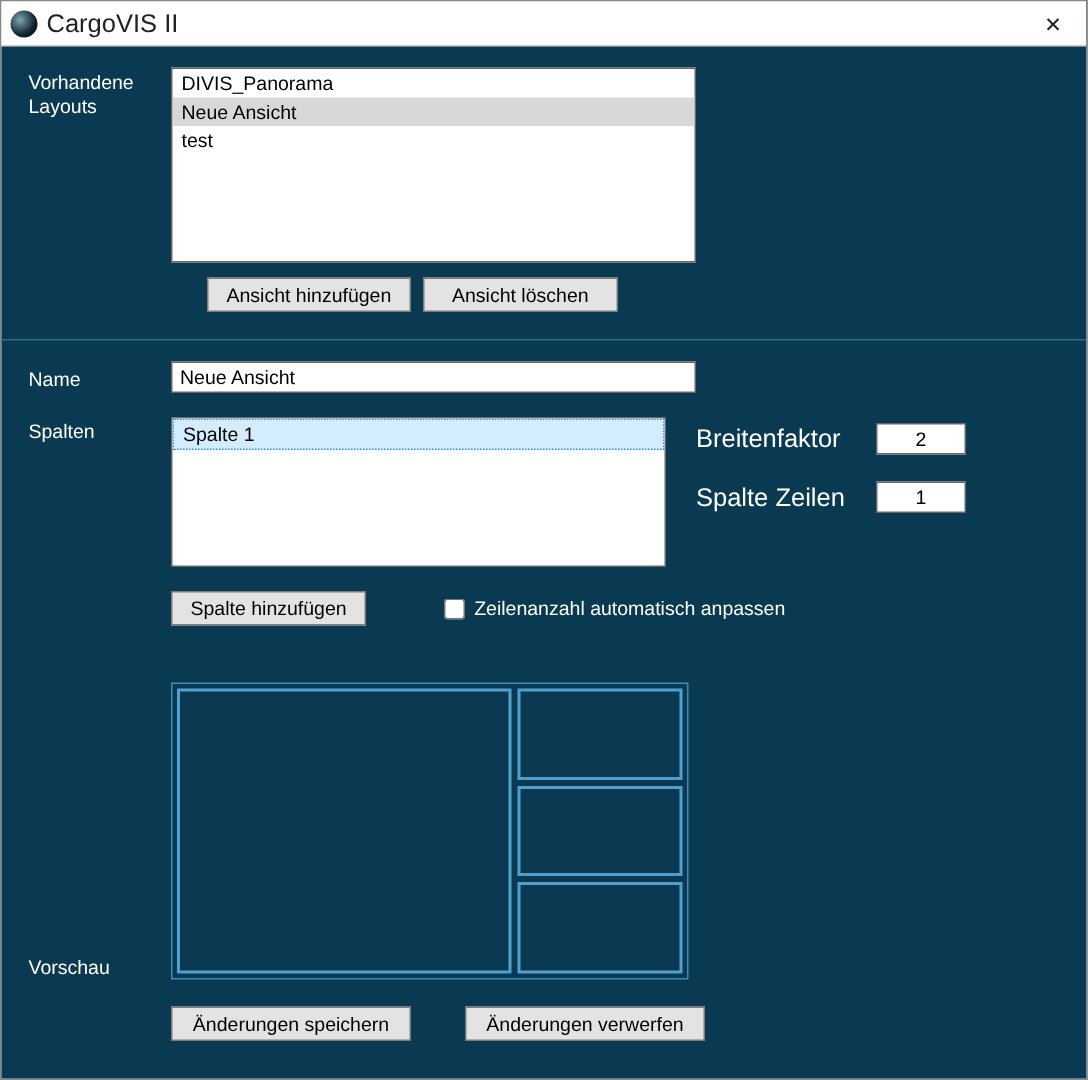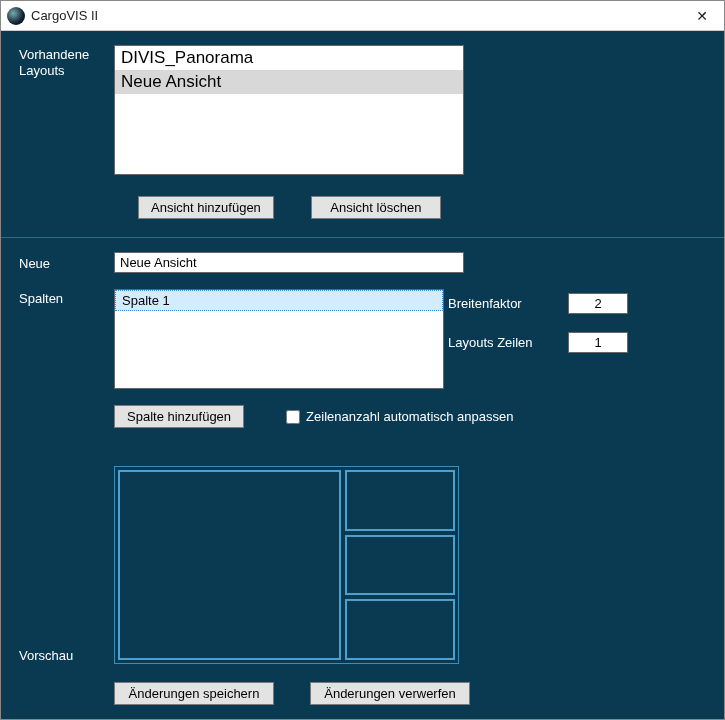--- a/index.html
+++ b/index.html
@@ -29,21 +29,21 @@
   .titlebar .app-icon {
     width: 18px; height: 18px;
     border-radius: 50%;
     background: radial-gradient(circle at 35% 35%, #7aa 0%, #123 60%, #000 100%);
     margin-right: 6px;
     flex-shrink: 0;
   }
   .titlebar .title {
     flex: 1;
     color: #222;
-    font-size: 13px;
+    font-size: 17px;
   }
   .titlebar .close {
     width: 44px; height: 30px;
     display: flex; align-items: center; justify-content: center;
     font-size: 14px;
     color: #222;
     cursor: pointer;
   }
   .body {
     flex: 1;
@@ -66,30 +66,30 @@
     background: #fff;
     color: #000;
     width: 350px;
     height: 130px;
     overflow: auto;
     border: 1px solid #666;
   }
   .listbox .item {
     padding: 2px 6px;
     cursor: pointer;
-    font-size: 17px;
+    font-size: 13px;
   }
   .listbox .item.selected {
     background: #d8d8d8;
   }
   .btnrow {
     display: flex;
-    gap: 37px;
+    gap: 8px;
     margin-left: 95px;
-    margin-top: 11px;
+    margin-top: 0;
     padding-left: 24px;
   }
   button.win {
     background: #e3e3e3;
     color: #000;
     border: 1px solid #7a7a7a;
     padding: 3px 12px;
     font-family: inherit;
     font-size: 13px;
     min-width: 130px;
@@ -103,21 +103,21 @@
     background: #fff;
     color: #000;
     border: 1px solid #666;
     padding: 2px 5px;
     font-family: inherit;
     font-size: 13px;
     width: 350px;
   }
   .spalten-area {
     display: flex;
-    gap: 4px;
+    gap: 20px;
     align-items: flex-start;
   }
   .spalten-list {
     background: #fff;
     color: #000;
     width: 330px;
     height: 100px;
     border: 1px solid #666;
     overflow: auto;
   }
@@ -135,34 +135,34 @@
     display: flex;
     flex-direction: column;
     gap: 18px;
     padding-top: 4px;
   }
   .prop-row {
     display: flex;
     align-items: center;
     gap: 20px;
   }
-  .prop-row .plabel { width: 100px; font-size: 13px; }
+  .prop-row .plabel { width: 100px; font-size: 17px; }
   input.num {
     background: #fff;
     color: #000;
     border: 1px solid #666;
     width: 60px;
     padding: 2px 4px;
     text-align: center;
     font-family: inherit;
     font-size: 13px;
   }
   .spalten-btnrow {
     display: flex;
-    gap: 22px;
+    gap: 32px;
     margin-left: 95px;
     margin-top: 6px;
     align-items: center;
   }
   .checkbox-wrap {
     display: flex;
     align-items: center;
     gap: 6px;
     margin-left: 20px;
     font-size: 13px;
@@ -220,48 +220,49 @@
     </div>
   </div>
 
   <div class="body">
 
     <div class="row">
       <div class="label-col">Vorhandene Layouts</div>
       <div class="listbox" id="layouts-list">
           <div class="item">DIVIS_Panorama</div>
           <div class="item selected">Neue Ansicht</div>
+          <div class="item">test</div>
         </div>
     </div>
 
     <div class="btnrow">
       <button class="win">Ansicht hinzufügen</button>
       <button class="win">Ansicht löschen</button>
     </div>
 
     <div class="divider"></div>
 
     <div class="row" style="align-items:center;">
-      <div class="label-col">Neue</div>
+      <div class="label-col">Name</div>
       <input class="text" type="text" value="Neue Ansicht" style="">
     </div>
 
     <div class="row" style="margin-top:6px;">
       <div class="label-col">Spalten</div>
       <div class="spalten-area">
         <div class="spalten-list" id="columns-list">
             <div class="item selected">Spalte 1</div>
           </div>
         <div class="props">
           <div class="prop-row">
             <div class="plabel">Breitenfaktor</div>
             <input class="num" type="text" value="2" style="">
           </div>
           <div class="prop-row">
-            <div class="plabel">Layouts Zeilen</div>
+            <div class="plabel">Spalte Zeilen</div>
             <input class="num" type="text" value="1" style="">
           </div>
         </div>
       </div>
     </div>
 
     <div class="spalten-btnrow">
       <button class="win sm">Spalte hinzufügen</button>
       <label class="checkbox-wrap">
         <input type="checkbox" id="auto-rows-cb" style="">

